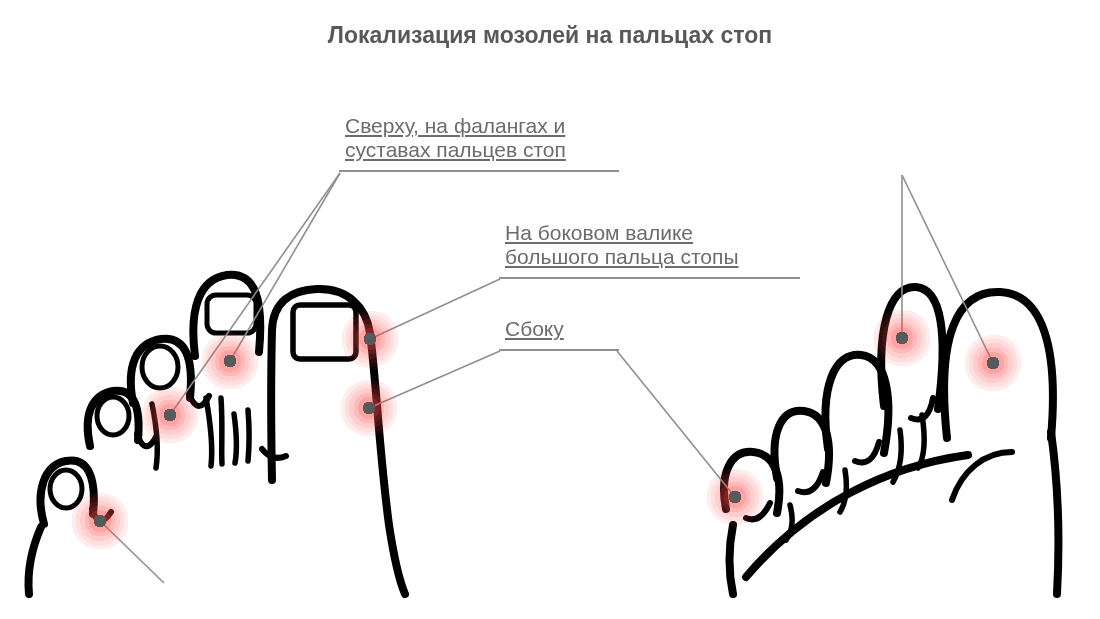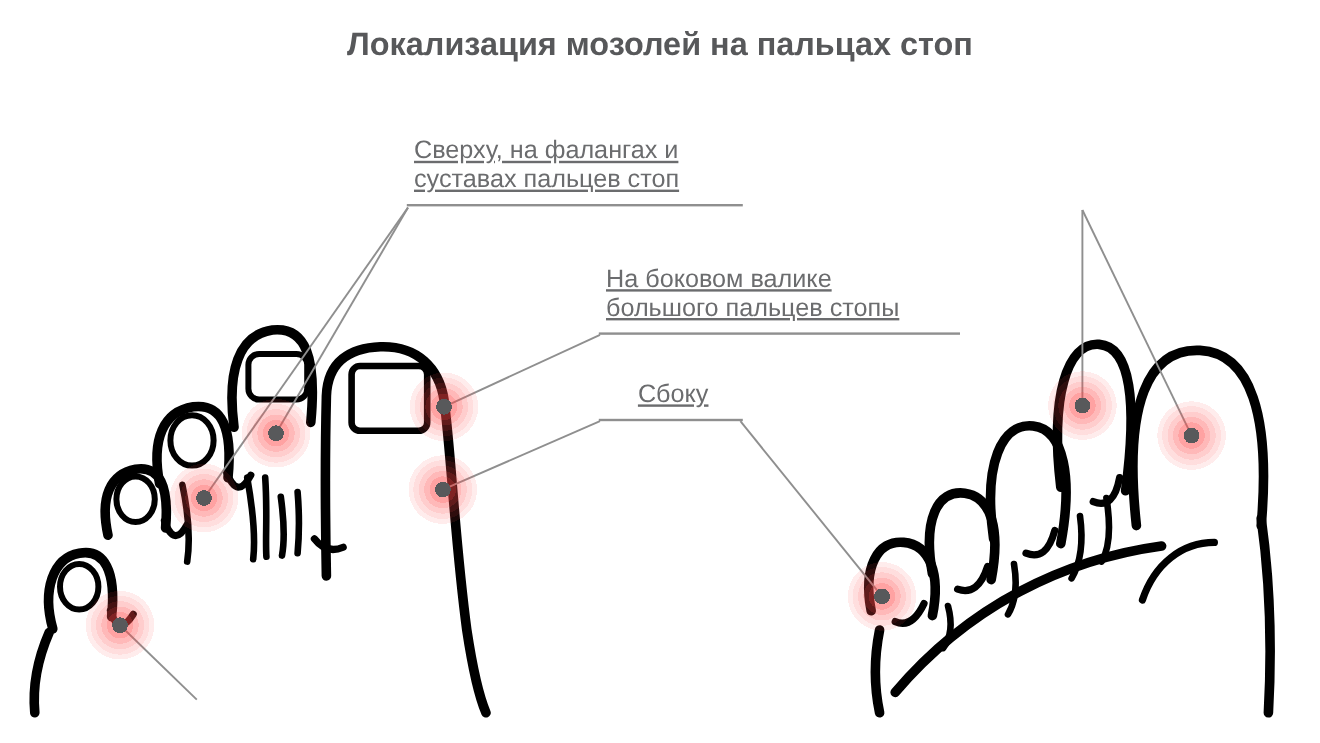--- a/index.html
+++ b/index.html
@@ -6,35 +6,35 @@
   #stage{
     position:relative;
     width:1100px;height:619px;
     background:#ffffff;
     overflow:hidden;
     font-family:"Liberation Sans","DejaVu Sans",sans-serif;
   }
   .title{
     position:absolute;left:0;top:22px;width:100%;
     margin:0;text-align:center;
-    font-size:27px;font-weight:bold;color:#57585a;
+    font-size:23px;font-weight:bold;color:#57585a;
   }
   .art{position:absolute;left:0;top:0;width:1100px;height:619px;}
   .label{
     position:absolute;
     color:#6b6c6e;font-size:21px;line-height:1.14;
     border-bottom:2px solid #8f8f8f;
     padding:0 2px 8px 6px;
     white-space:pre-line;
     text-decoration:underline;
   }
   #label-top-phalanges{left:339px;top:114px;width:272px;}
   #label-toe-pads{left:697px;top:114px;width:197px;}
   #label-side-ridge{left:499px;top:221px;width:293px;}
-  #label-side{left:499px;top:317px;width:112px;text-align:center;}
+  #label-side{left:499px;top:317px;width:112px;text-align:left;}
   #label-between-toes{left:163px;top:525px;width:196px;}
   .marker{
     position:absolute;width:58px;height:58px;border-radius:50%;
     transform:translate(-29px,-29px);
     pointer-events:none;
   }
 </style>
 </head>
 <body>
 
@@ -115,15 +115,15 @@
       <div class="marker" style="left: 369px; top: 408px; background: radial-gradient(circle, rgb(88, 89, 91) 0px, rgb(88, 89, 91) 6.5px, rgba(255, 70, 70, 0.5) 6.5px, rgba(255, 70, 70, 0.5) 11px, rgba(255, 70, 70, 0.38) 11px, rgba(255, 70, 70, 0.38) 15.5px, rgba(255, 70, 70, 0.27) 15.5px, rgba(255, 70, 70, 0.27) 20px, rgba(255, 70, 70, 0.18) 20px, rgba(255, 70, 70, 0.18) 24.5px, rgba(255, 70, 70, 0.1) 24.5px, rgba(255, 70, 70, 0.1) 28.5px, rgba(255, 70, 70, 0) 28.5px);"></div>
       <div class="marker" style="left: 100px; top: 521px; background: radial-gradient(circle, rgb(88, 89, 91) 0px, rgb(88, 89, 91) 6.5px, rgba(255, 70, 70, 0.5) 6.5px, rgba(255, 70, 70, 0.5) 11px, rgba(255, 70, 70, 0.38) 11px, rgba(255, 70, 70, 0.38) 15.5px, rgba(255, 70, 70, 0.27) 15.5px, rgba(255, 70, 70, 0.27) 20px, rgba(255, 70, 70, 0.18) 20px, rgba(255, 70, 70, 0.18) 24.5px, rgba(255, 70, 70, 0.1) 24.5px, rgba(255, 70, 70, 0.1) 28.5px, rgba(255, 70, 70, 0) 28.5px);"></div>
       <div class="marker" style="left: 902px; top: 338px; background: radial-gradient(circle, rgb(88, 89, 91) 0px, rgb(88, 89, 91) 6.5px, rgba(255, 70, 70, 0.5) 6.5px, rgba(255, 70, 70, 0.5) 11px, rgba(255, 70, 70, 0.38) 11px, rgba(255, 70, 70, 0.38) 15.5px, rgba(255, 70, 70, 0.27) 15.5px, rgba(255, 70, 70, 0.27) 20px, rgba(255, 70, 70, 0.18) 20px, rgba(255, 70, 70, 0.18) 24.5px, rgba(255, 70, 70, 0.1) 24.5px, rgba(255, 70, 70, 0.1) 28.5px, rgba(255, 70, 70, 0) 28.5px);"></div>
       <div class="marker" style="left: 993px; top: 363px; background: radial-gradient(circle, rgb(88, 89, 91) 0px, rgb(88, 89, 91) 6.5px, rgba(255, 70, 70, 0.5) 6.5px, rgba(255, 70, 70, 0.5) 11px, rgba(255, 70, 70, 0.38) 11px, rgba(255, 70, 70, 0.38) 15.5px, rgba(255, 70, 70, 0.27) 15.5px, rgba(255, 70, 70, 0.27) 20px, rgba(255, 70, 70, 0.18) 20px, rgba(255, 70, 70, 0.18) 24.5px, rgba(255, 70, 70, 0.1) 24.5px, rgba(255, 70, 70, 0.1) 28.5px, rgba(255, 70, 70, 0) 28.5px);"></div>
       <div class="marker" style="left: 735px; top: 497px; background: radial-gradient(circle, rgb(88, 89, 91) 0px, rgb(88, 89, 91) 6.5px, rgba(255, 70, 70, 0.5) 6.5px, rgba(255, 70, 70, 0.5) 11px, rgba(255, 70, 70, 0.38) 11px, rgba(255, 70, 70, 0.38) 15.5px, rgba(255, 70, 70, 0.27) 15.5px, rgba(255, 70, 70, 0.27) 20px, rgba(255, 70, 70, 0.18) 20px, rgba(255, 70, 70, 0.18) 24.5px, rgba(255, 70, 70, 0.1) 24.5px, rgba(255, 70, 70, 0.1) 28.5px, rgba(255, 70, 70, 0) 28.5px);"></div>
     </div>
 
   <div class="label" id="label-top-phalanges">Сверху, на фалангах и
 суставах пальцев стоп</div>
   <div class="label" id="label-side-ridge">На боковом валике
-большого пальцев стопы</div>
+большого пальца стопы</div>
   <div class="label" id="label-side">Сбоку</div>
 </div>
 
 </body></html>

